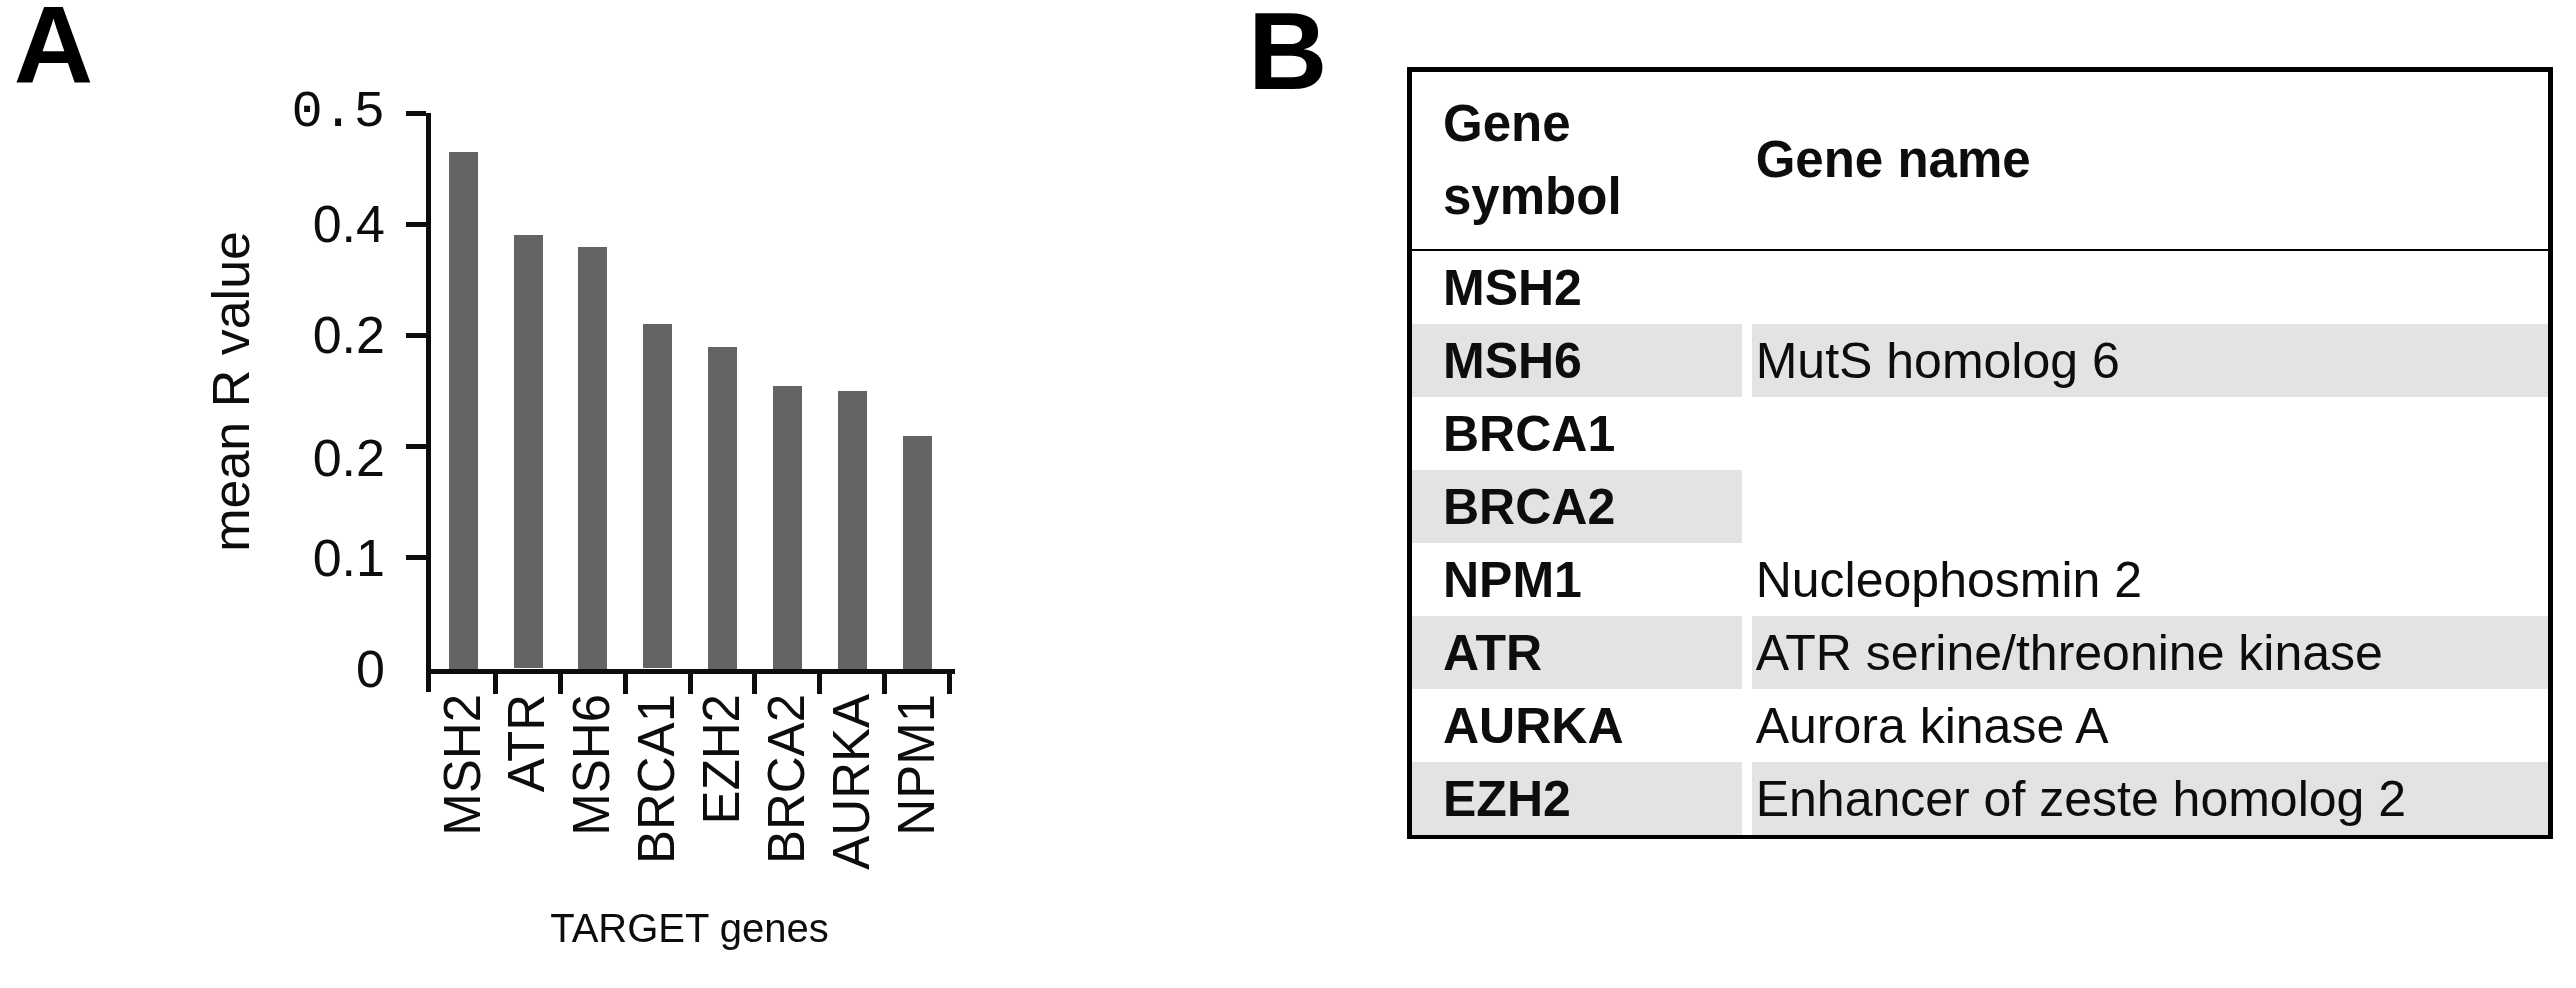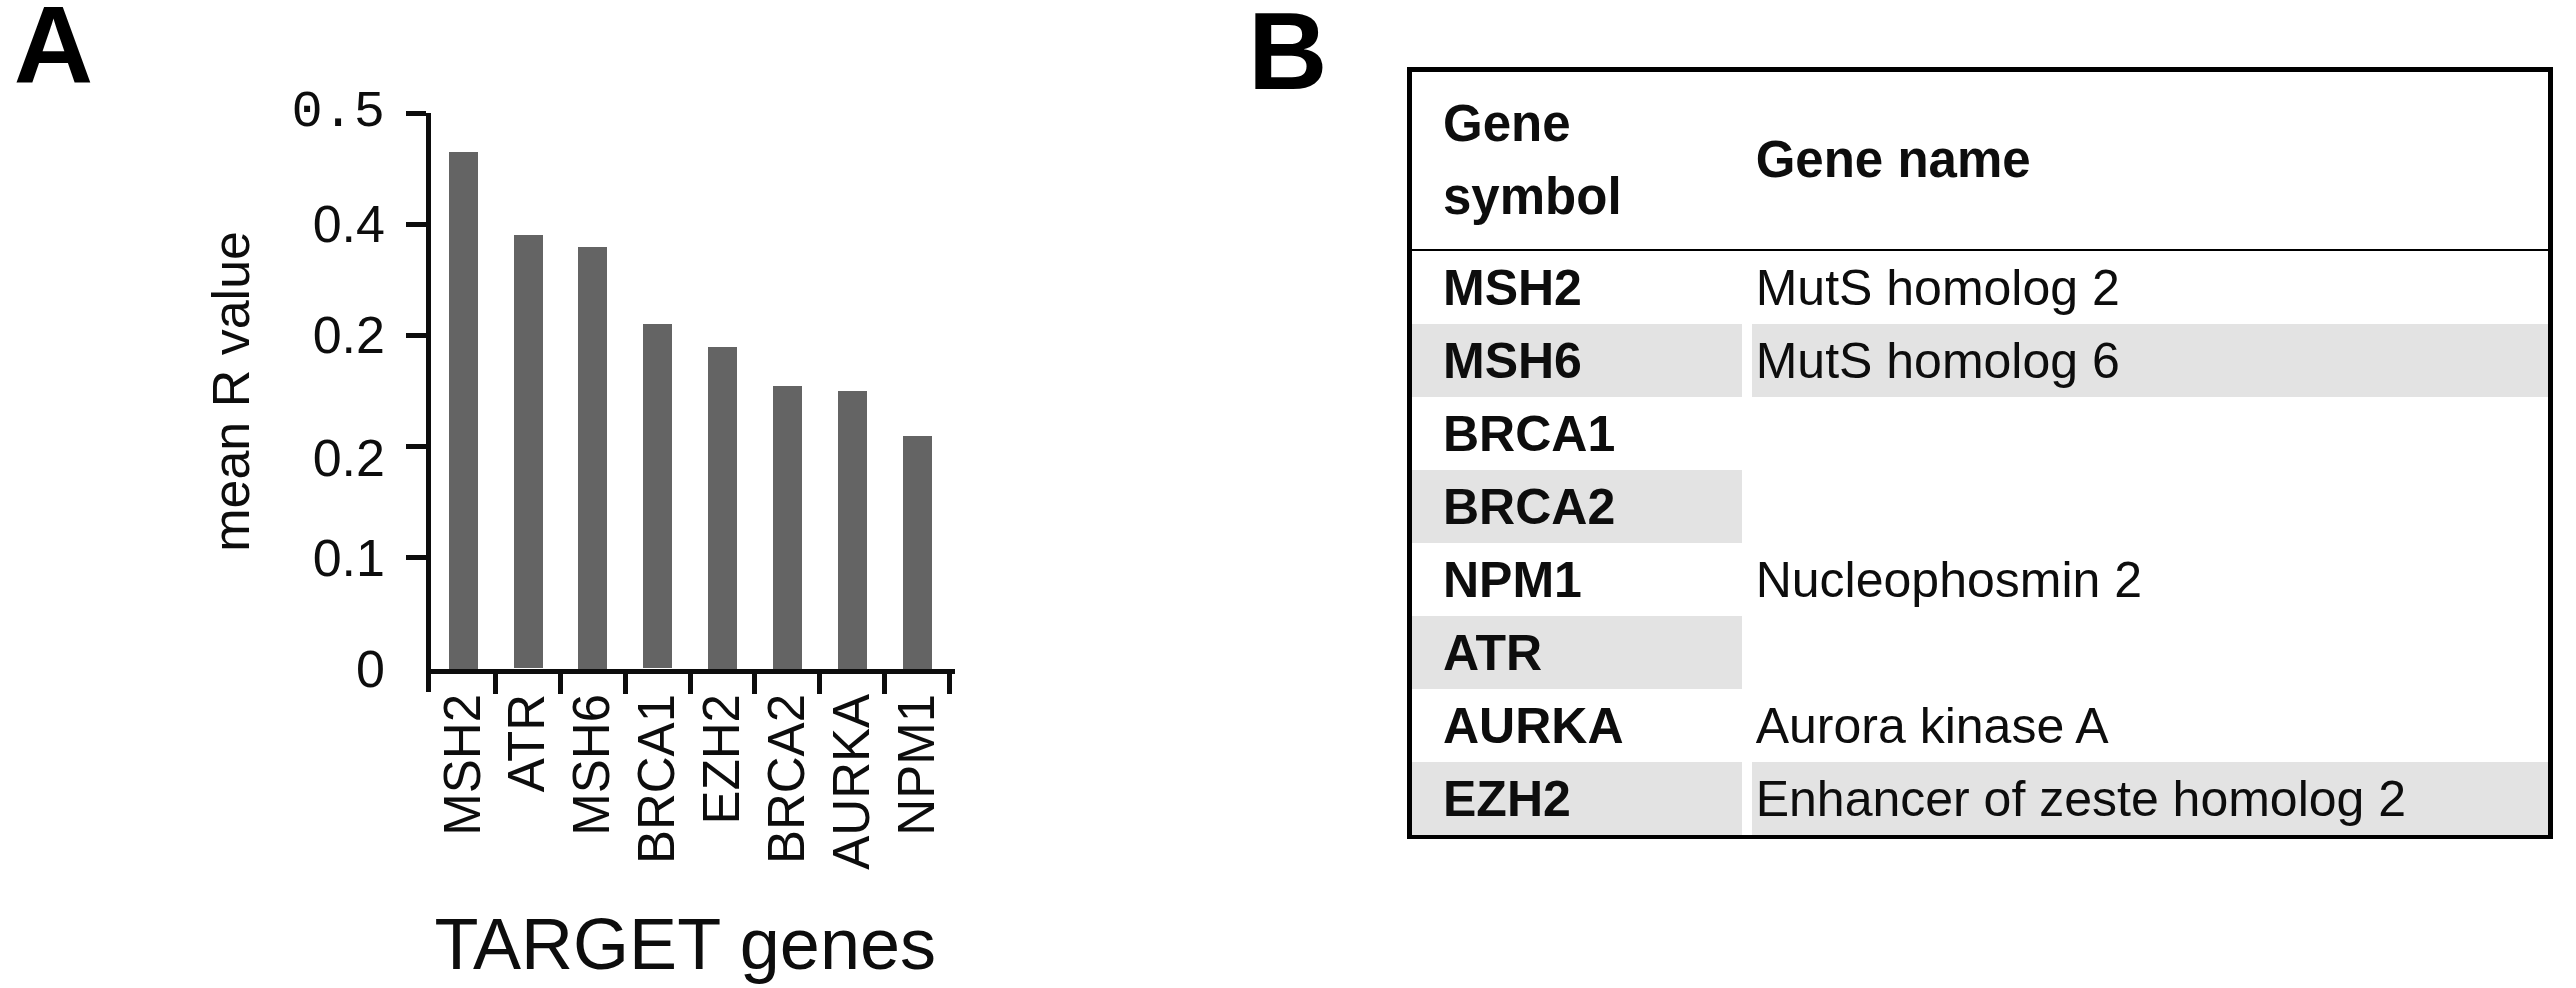--- a/index.html
+++ b/index.html
@@ -35,22 +35,22 @@
   .vtext {
     display:block; writing-mode:vertical-rl; transform:rotate(180deg);
     white-space:nowrap; font-size:51px; line-height:1.06;
   }
   #y-axis-title {
     position:absolute; left:202px; top:113px; width:60px; height:556px;
     display:flex; align-items:center; justify-content:center;
   }
   #y-axis-title .vtext { font-size:52px; }
   #x-axis-title {
-    position:absolute; left:417px; top:908px; width:519px;
-    text-align:right; font-size:72px; line-height:1;
+    position:absolute; left:430px; top:908px; width:519px;
+    text-align:center; font-size:40px; line-height:1;
   }
 
   
   #gene-table {
     position:absolute; left:1407px; top:67px; width:1146px; height:772px;
     border:5px solid #000; background:#fff; box-sizing:border-box;
   }
   #table-header {
     height:177px; border-bottom:2.5px solid #000; display:flex; box-sizing:content-box;
   }
@@ -145,21 +145,20 @@
   <div id="gene-table">
     <div id="table-header">
       <div class="col-sym">Gene symbol</div>
       <div class="col-gap"></div>
       <div class="col-name">Gene name</div>
     </div>
     <div id="table-body">
         <div class="t-row">
           <div class="col-sym">MSH2</div>
           <div class="col-gap"></div>
-          <div class="col-name">MutS homolog 2</div>
         </div>
         <div class="t-row striped">
           <div class="col-sym">MSH6</div>
           <div class="col-gap"></div>
           <div class="col-name">MutS homolog 6</div>
         </div>
         <div class="t-row">
           <div class="col-sym">BRCA1</div>
           <div class="col-gap"></div>
         </div>
@@ -168,20 +167,21 @@
           <div class="col-gap"></div>
         </div>
         <div class="t-row">
           <div class="col-sym">NPM1</div>
           <div class="col-gap"></div>
           <div class="col-name">Nucleophosmin 2</div>
         </div>
         <div class="t-row striped">
           <div class="col-sym">ATR</div>
           <div class="col-gap"></div>
+          <div class="col-name">ATR serine/threonine kinase</div>
         </div>
         <div class="t-row">
           <div class="col-sym">AURKA</div>
           <div class="col-gap"></div>
           <div class="col-name">Aurora kinase A</div>
         </div>
         <div class="t-row striped">
           <div class="col-sym">EZH2</div>
           <div class="col-gap"></div>
           <div class="col-name">Enhancer of zeste homolog 2</div>

